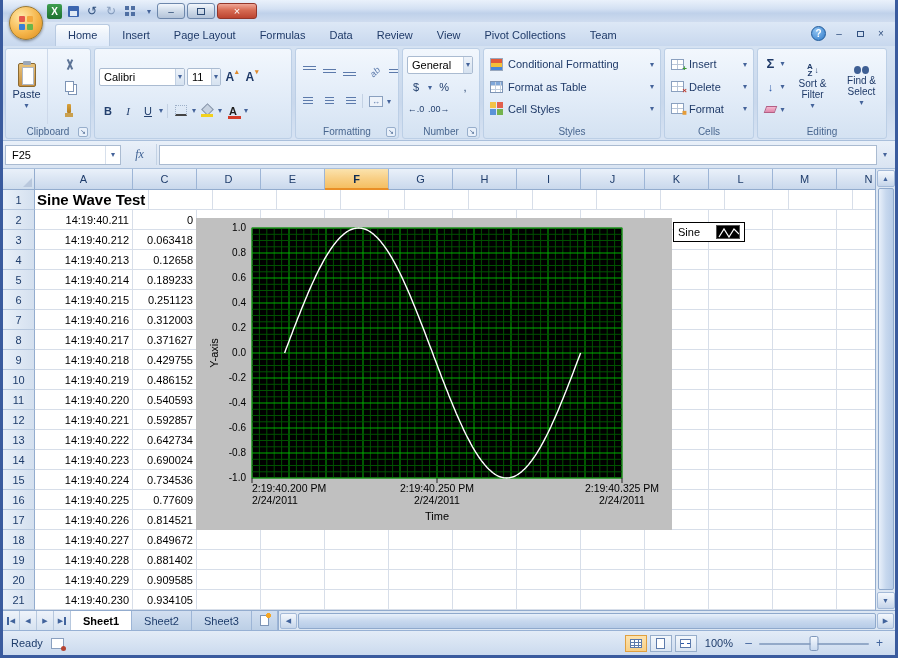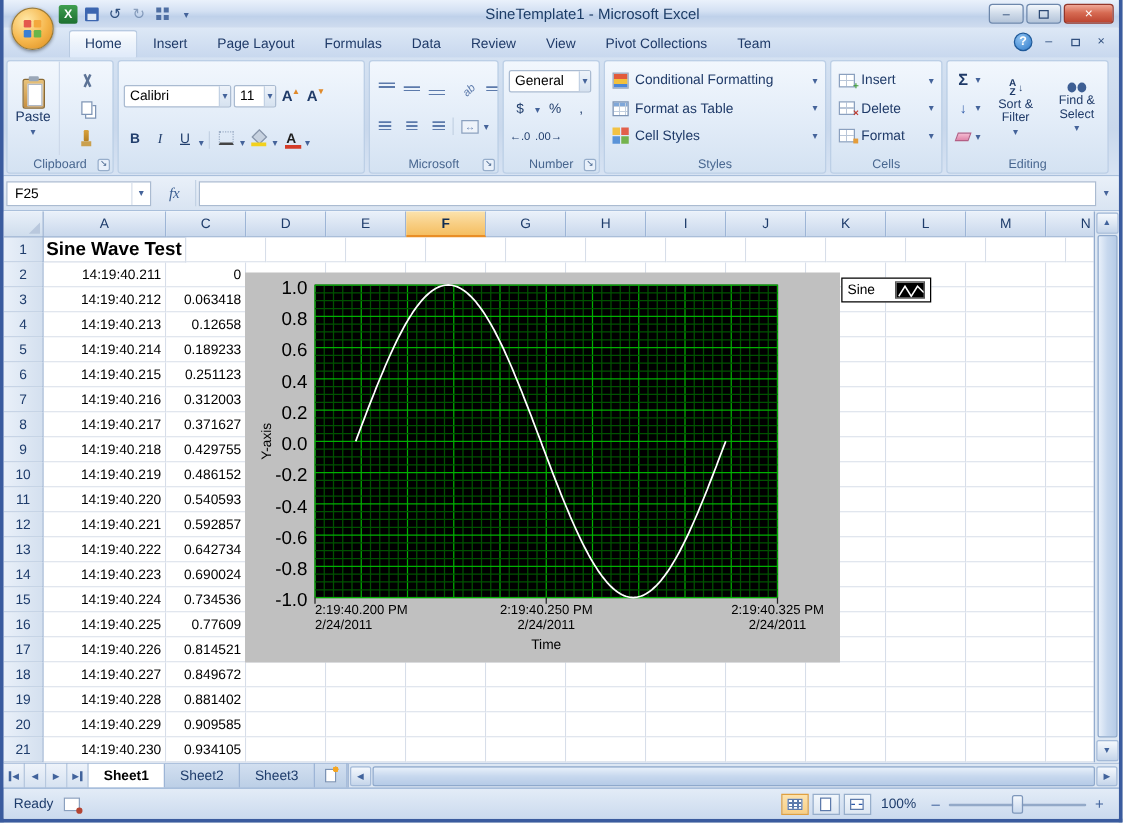--- a/index.html
+++ b/index.html
@@ -53,21 +53,21 @@
 .clip-ico::after{content:'';position:absolute;left:3px;top:3px;width:10px;height:16px;background:#fff;border:1px solid #b0b8c4}
 .plabel{font-size:11px;color:#1f3a68}
 .clip-col{flex:1;display:flex;flex-direction:column;justify-content:space-evenly;align-items:center;padding:2px 0}
 .scis{position:relative;width:11px;height:12px;display:inline-block}
 .scis::before,.scis::after{content:'';position:absolute;top:0;left:5px;width:1.5px;height:11px;background:#5c7396}
 .scis::before{transform:rotate(25deg)}.scis::after{transform:rotate(-25deg)}
 .copy-ico{display:inline-block;position:relative;width:9px;height:11px;background:#fff;border:1px solid #7d94b5;box-shadow:3px 3px 0 -1px #fff,3px 3px 0 0 #7d94b5}
 .brush-ico{display:inline-block;width:4px;height:9px;background:linear-gradient(#d9a23c,#b57f22);position:relative;border-radius:1px}
 .brush-ico::after{content:'';position:absolute;left:-2px;bottom:-4px;width:8px;height:4px;background:#caa04e}
 
-.frow1,.frow2{display:flex;align-items:flex-end;gap:2px}
+.frow1,.frow2{display:flex;align-items:center;gap:2px}
 .combo{height:18px;background:#fff;border:1px solid #aabbd1;border-radius:2px;display:flex;align-items:center;padding-left:4px;font-size:11px;color:#000}
 .fname{width:86px}.fsize{width:34px}
 .combo .car{margin-left:auto;align-self:stretch;display:flex;align-items:center;padding:0 2px;background:linear-gradient(#eef3fa,#d6e2f0);border-left:1px solid #c2d1e4}
 .bld{font-weight:bold}.itl{font-style:italic;font-family:"Liberation Serif",serif}.und{text-decoration:underline}
 .growf{font-size:12px;font-weight:bold;color:#1f3a68;gap:1px}
 .tcar{font-style:normal;font-size:7px;color:#e08a2b;align-self:flex-start}
 .bord-ico{display:inline-block;width:12px;height:11px;border:1px dotted #9eb0c8;border-bottom:2px solid #444}
 .fill-ico{display:inline-block;width:12px;height:12px;position:relative}
 .fill-ico::before{content:'';position:absolute;left:2px;top:0;width:7px;height:7px;background:#c7d2e0;transform:rotate(45deg);border:1px solid #8795aa}
 .fill-ico::after{content:'';position:absolute;left:0;bottom:0;width:12px;height:3px;background:#f2d11e}
@@ -129,21 +129,21 @@
 .col-h{height:21px;display:flex;align-items:center;justify-content:center;font-size:11px;color:#1e3c6b;background:linear-gradient(#eaf1fa,#d8e3f2 55%,#c9d8ec);border-right:1px solid #9db5d6;border-bottom:1px solid #93acce}
 .col-h.sel{background:linear-gradient(#fbe3ae,#f8cf85 50%,#f5bf62);border-bottom:2px solid #e98e26;color:#0f2c52;font-weight:bold}
 .grid-row{display:flex;height:20px;width:898px}
 .row-h{flex:0 0 32px;display:flex;align-items:center;justify-content:center;font-size:11px;color:#1e3c6b;background:linear-gradient(90deg,#e9f0f9,#d4e0ef);border-right:1px solid #93acce;border-bottom:1px solid #b6c7de}
 .cell{border-right:1px solid #d7dee9;border-bottom:1px solid #d7dee9;font-size:11px;color:#000;display:flex;align-items:center;justify-content:flex-end;padding-right:3px;background:#fff;overflow:hidden}
 .cell.title-cell{justify-content:flex-start;font-weight:bold;font-size:15px;overflow:visible;white-space:nowrap;padding-left:2px;position:relative;z-index:2;background:transparent}
 
 .chart{position:absolute;left:193px;top:49px;width:476px;height:312px;background:#c0c0c0;z-index:5}
 #chart-svg{position:absolute;left:0;top:0}
 .ylab{position:absolute;left:18px;top:135px;transform:translate(-50%,-50%) rotate(-90deg);font-size:11px;color:#000}
-.yt{position:absolute;left:22px;width:28px;text-align:right;font-size:15px;color:#000}
+.yt{position:absolute;left:22px;width:28px;text-align:right;font-size:10px;color:#000}
 .xt{position:absolute;top:264px;font-size:10.5px;color:#000;line-height:12px;white-space:nowrap}
 .xt.c{transform:translateX(-50%);text-align:center}
 .tlab{position:absolute;left:241px;top:292px;transform:translateX(-50%);font-size:11px;color:#000}
 .legend{position:absolute;left:670px;top:53px;width:72px;height:20px;background:#fff;border:1px solid #000;display:flex;align-items:center;gap:4px;padding:0 4px;z-index:6;font-size:11px;color:#000}
 .lswatch{margin-left:auto;border:1px solid #555}
 
 .vscroll{position:absolute;right:0;top:0;width:20px;height:441px;background:#dde7f3;border-left:1px solid #93acce;display:flex;flex-direction:column;align-items:center;z-index:10}
 .sarr{width:18px;height:17px;display:flex;align-items:center;justify-content:center;font-size:7px;color:#41639c;background:linear-gradient(#f4f8fd,#d9e4f2 60%,#c5d5ea);border:1px solid #a4bad8;border-radius:2px;margin:1px 0;flex:0 0 auto}
 .vthumb{width:16px;flex:1;margin-bottom:1px;background:linear-gradient(90deg,#e8f0fa,#c7d8ee 50%,#b6cbe7);border:1px solid #8fa9cc;border-radius:2px}
 
@@ -192,21 +192,20 @@
       <span class="qbtn">
           <span class="floppy"></span>
         </span>
       <span class="qbtn">↺</span>
       <span class="qbtn dim">↻</span>
       <span class="qbtn">
           <span class="mini-grid"></span>
         </span>
       <span class="qbtn car">▾</span>
     </div>
-    <div class="title-text">SineTemplate1 - Microsoft Excel</div>
     <div class="winbtns">
       <span class="wbtn">–</span>
       <span class="wbtn">
           <span class="maxbox"></span>
         </span>
       <span class="wbtn close">×</span>
     </div>
   </div>
 
   <div class="tabrow">
@@ -348,21 +347,21 @@
               </span>
             </span>
           <span class="sep"></span>
           <span class="sbtn">
               <span class="mrg">↔</span>
             </span>
           <span class="car">▾</span>
         </div>
       </div>
       <div class="rg-label">
-          <span>Microsoft</span>
+          <span>Formatting</span>
           <span class="launcher">↘</span>
         </div>
     </div>
 
     <div class="rgroup g-num">
       <div class="rg-col">
         <div class="combo gen">
             <span>General</span>
             <span class="car">▾</span>
           </div>

